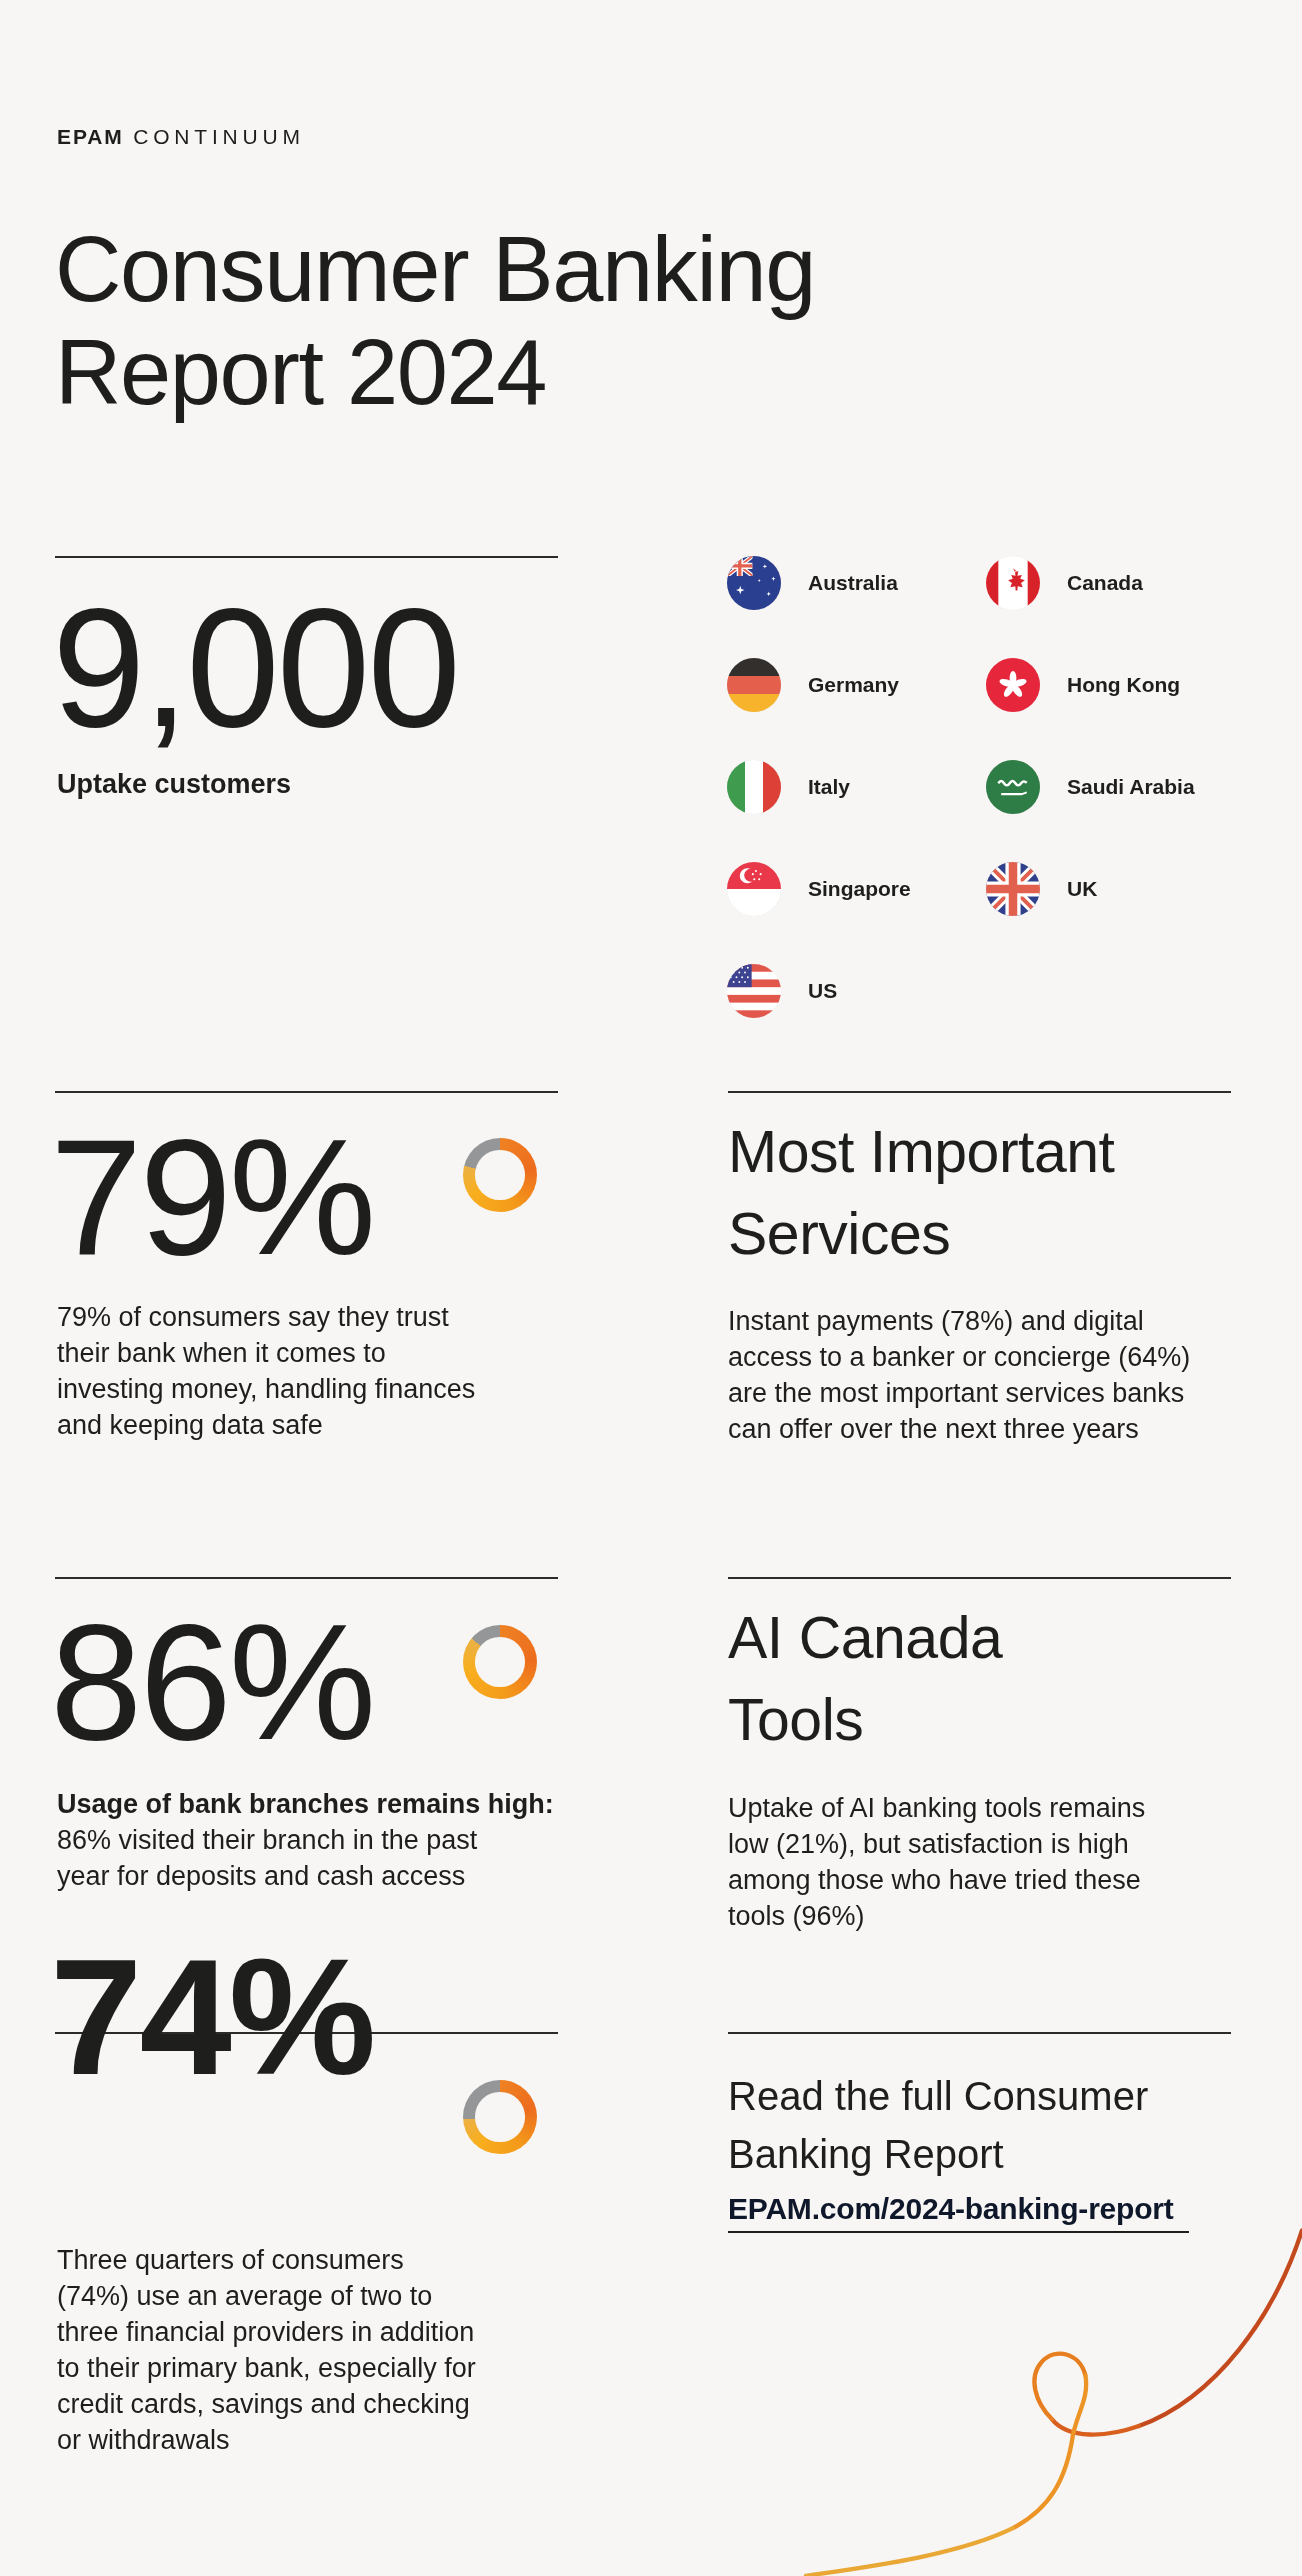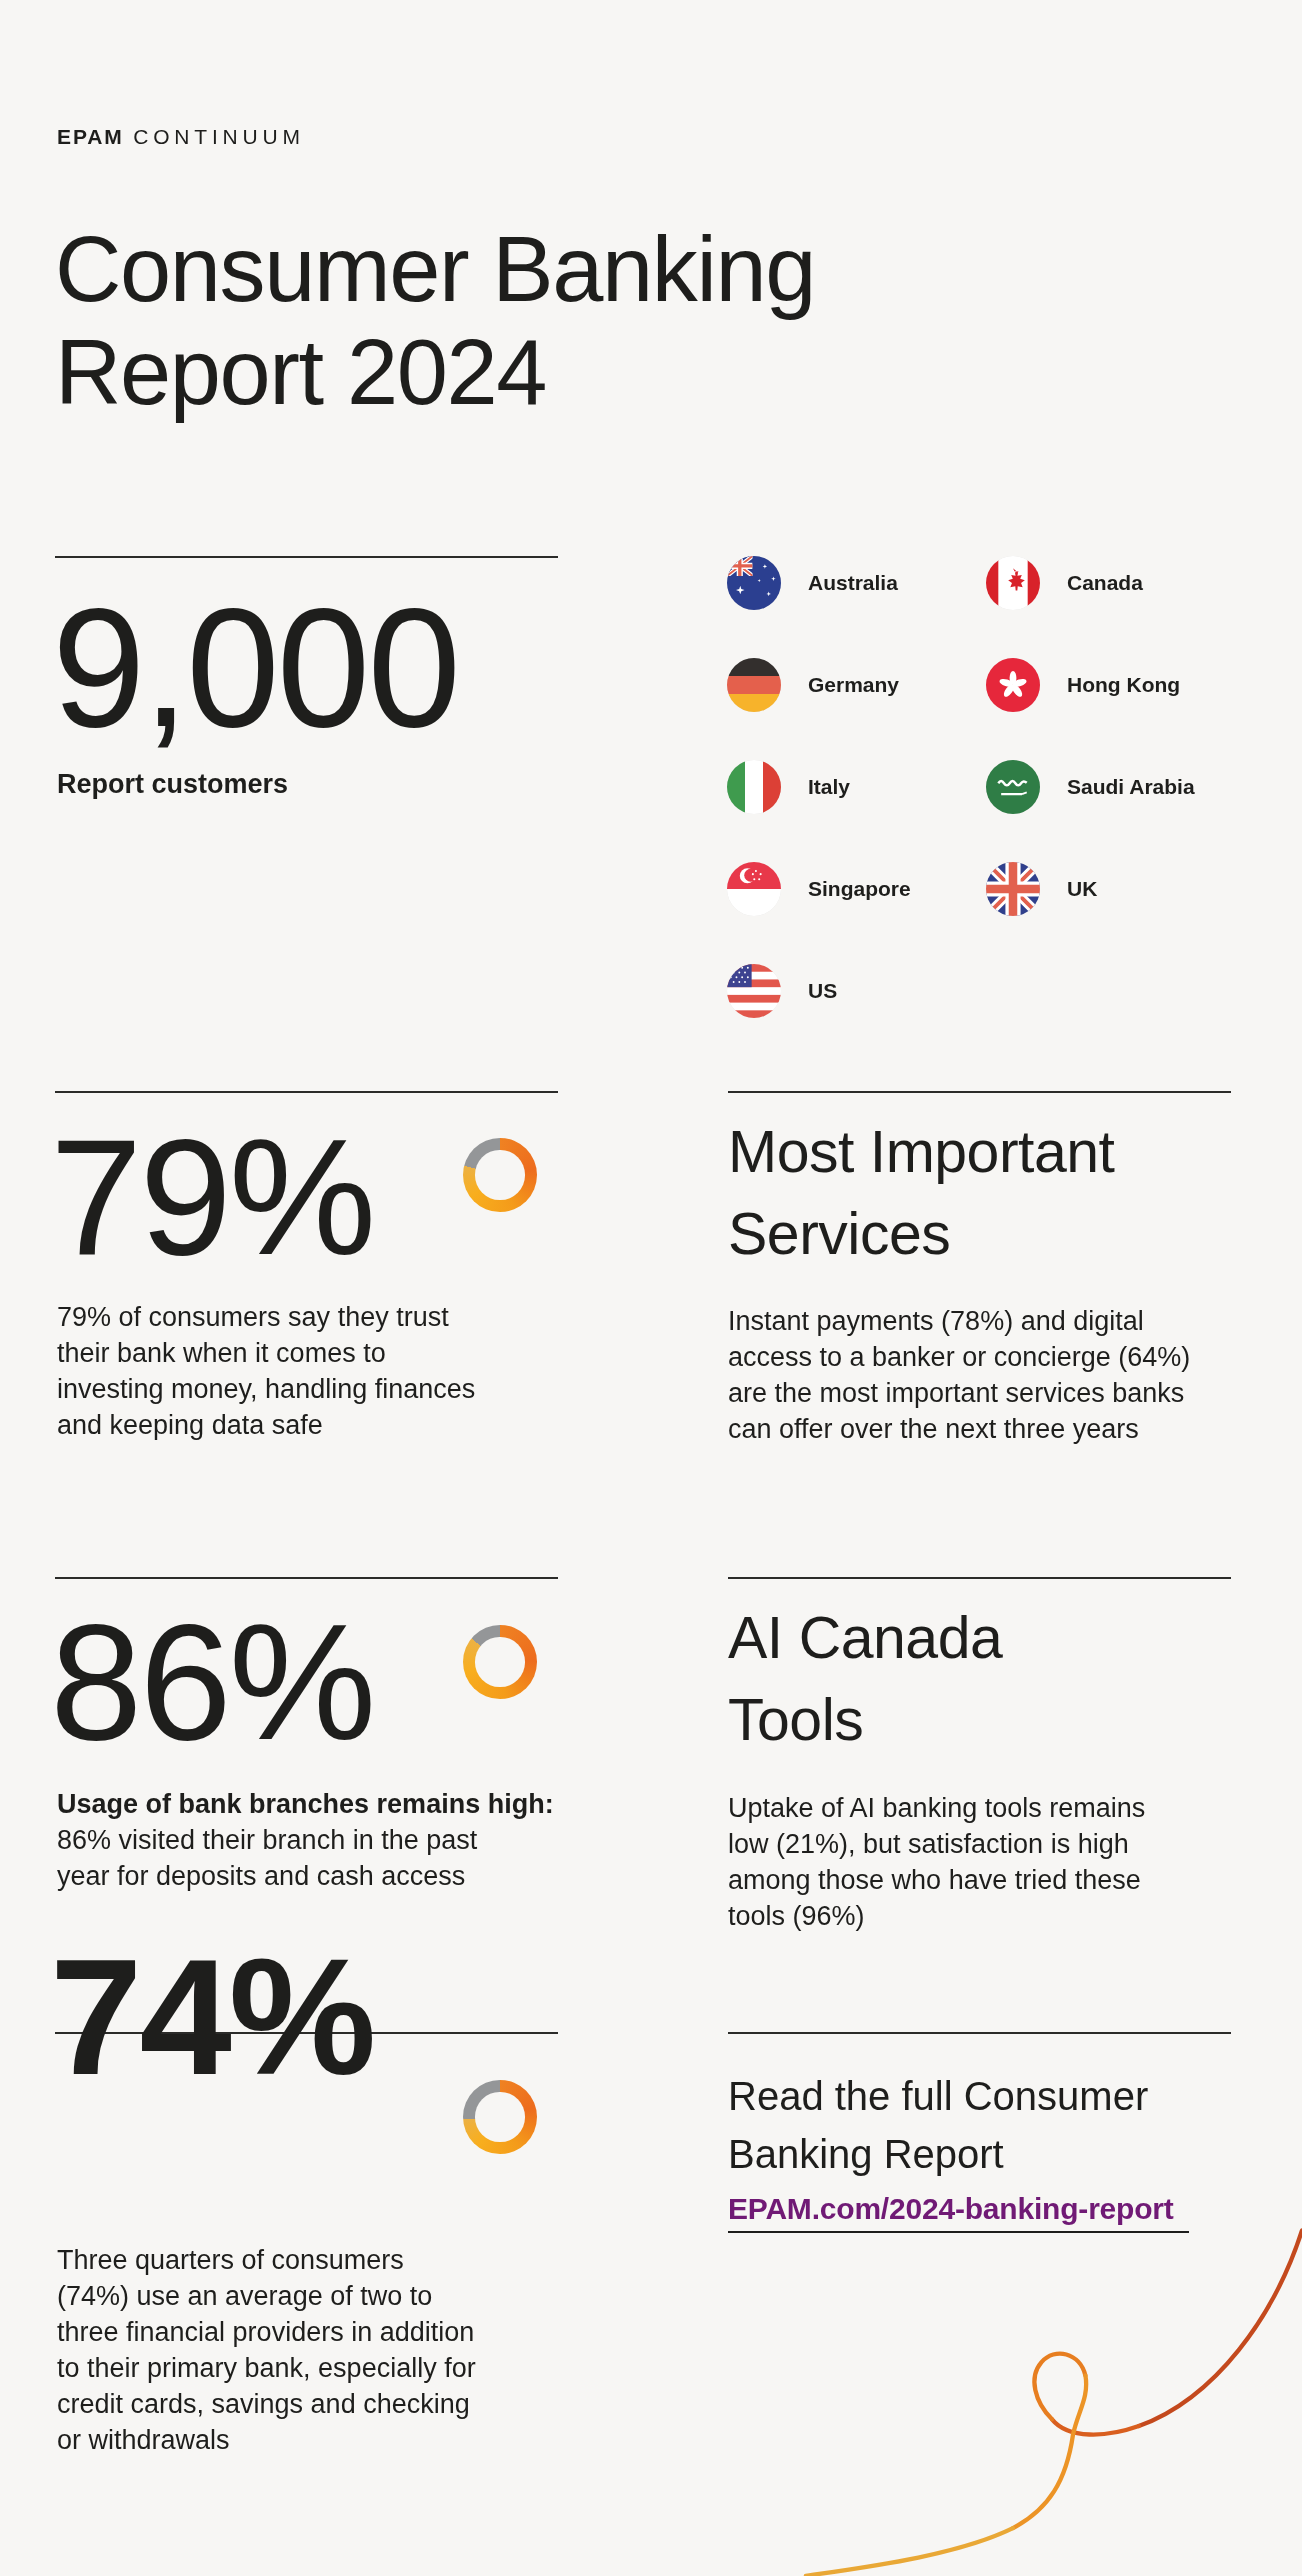--- a/index.html
+++ b/index.html
@@ -23,41 +23,41 @@
   .flag{width:54px;height:54px;border-radius:50%;overflow:hidden;flex:0 0 54px;box-shadow:inset 0 0 0 1px rgba(0,0,0,0.10);}
   .flag svg{display:block;}
   .flag-label{margin-left:27px;font-size:21px;font-weight:700;}
   
   .copy{font-size:27px;line-height:36px;font-weight:400;width:520px;}
   .copy strong{display:block;font-weight:700;}
   .copy .lines{display:block;white-space:pre-line;}
   
   .sec-title{font-size:59px;line-height:82px;font-weight:400;letter-spacing:-0.5px;white-space:pre-line;}
   .cta-title{font-size:40px;line-height:58px;font-weight:400;white-space:pre-line;}
-  .cta-link{font-size:30px;font-weight:700;letter-spacing:-0.2px;color:#701a75;text-decoration:none;border-bottom:2.9px solid #1e1e1c;padding-bottom:4.8px;padding-right:15.3px;display:inline-block;cursor:pointer;}
+  .cta-link{font-size:30px;font-weight:700;letter-spacing:-0.2px;color:#0f172a;text-decoration:none;border-bottom:2.9px solid #1e1e1c;padding-bottom:4.8px;padding-right:15.3px;display:inline-block;cursor:pointer;}
   
   .donut{width:74px;height:74px;border-radius:50%;position:absolute;}
   .donut .hole{position:absolute;inset:12.4px;border-radius:50%;background:#f7f6f4;}
   .squiggle{pointer-events:none;}
 </style>
 </head>
 <body>
 
 <div id="canvas" style="background: rgb(247, 246, 244); color: rgb(30, 30, 28);">
 
   <div class="abs brand">
     <b>EPAM</b><span>CONTINUUM</span>
   </div>
 
   <h1 class="abs main-title" style="margin:0;">Consumer Banking
 Report 2024</h1>
 
   <div class="abs divider" style="left: 55px; top: 556px; background: rgb(43, 43, 41);"></div>
   <div class="abs bignum num9000">9,000</div>
-  <div class="abs stat-label" style="top:767px;">Report customers</div>
+  <div class="abs stat-label" style="top:767px;">Uptake customers</div>
 
   <div class="abs flag-col" style="left:727px;top:556px;">
     <div class="flag-item">
       <div class="flag">
         <svg viewBox="0 0 57 57" width="54" height="54">
           <rect width="57" height="57" fill="#2b3f90"></rect>
           <svg x="0" y="0" width="27" height="21" viewBox="0 0 27 21">
             <rect width="27" height="21" fill="#2b3f90"></rect>
             <path d="M0,0 L27,21 M27,0 L0,21" stroke="#ffffff" stroke-width="4.5"></path>
             <path d="M0,0 L27,21 M27,0 L0,21" stroke="#e2614e" stroke-width="2"></path>

